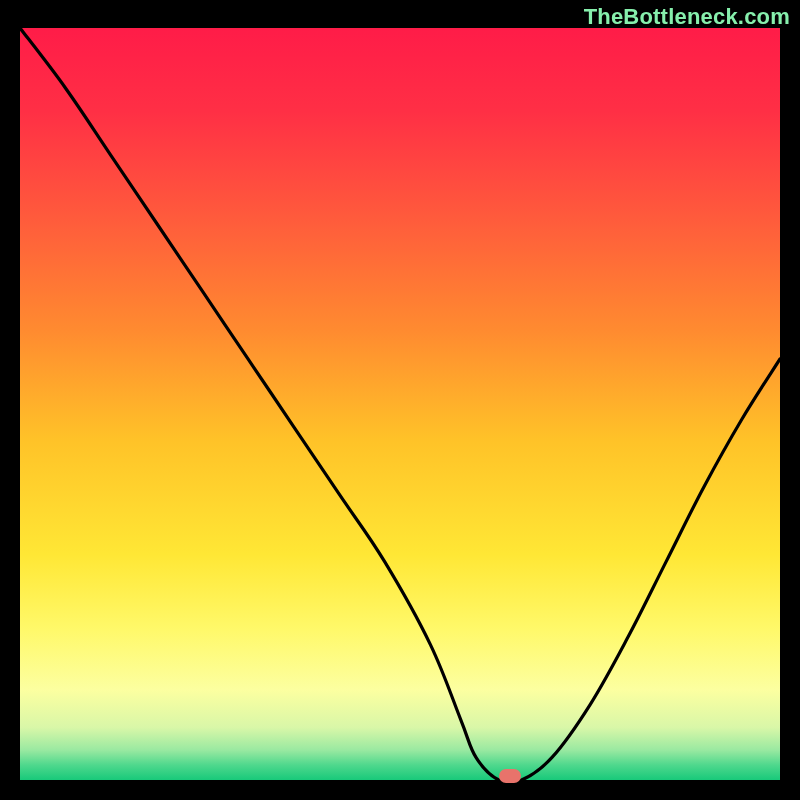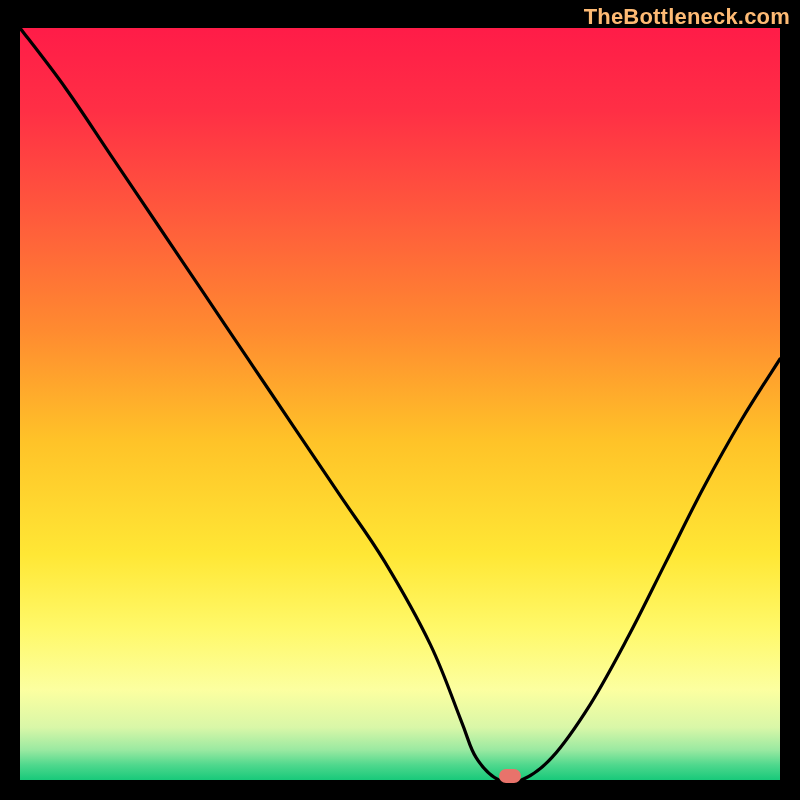--- a/index.html
+++ b/index.html
@@ -13,21 +13,21 @@
   }
   .stage {
     position: relative;
     width: 800px;
     height: 800px;
   }
   .watermark {
     position: absolute;
     top: 4px;
     right: 10px;
-    color: #fdba74;
+    color: #86efac;
     font-size: 22px;
     font-weight: 600;
     letter-spacing: 0.2px;
     user-select: none;
   }
   .plot-box {
     position: absolute;
     left: 20px;
     top: 28px;
     width: 760px;

